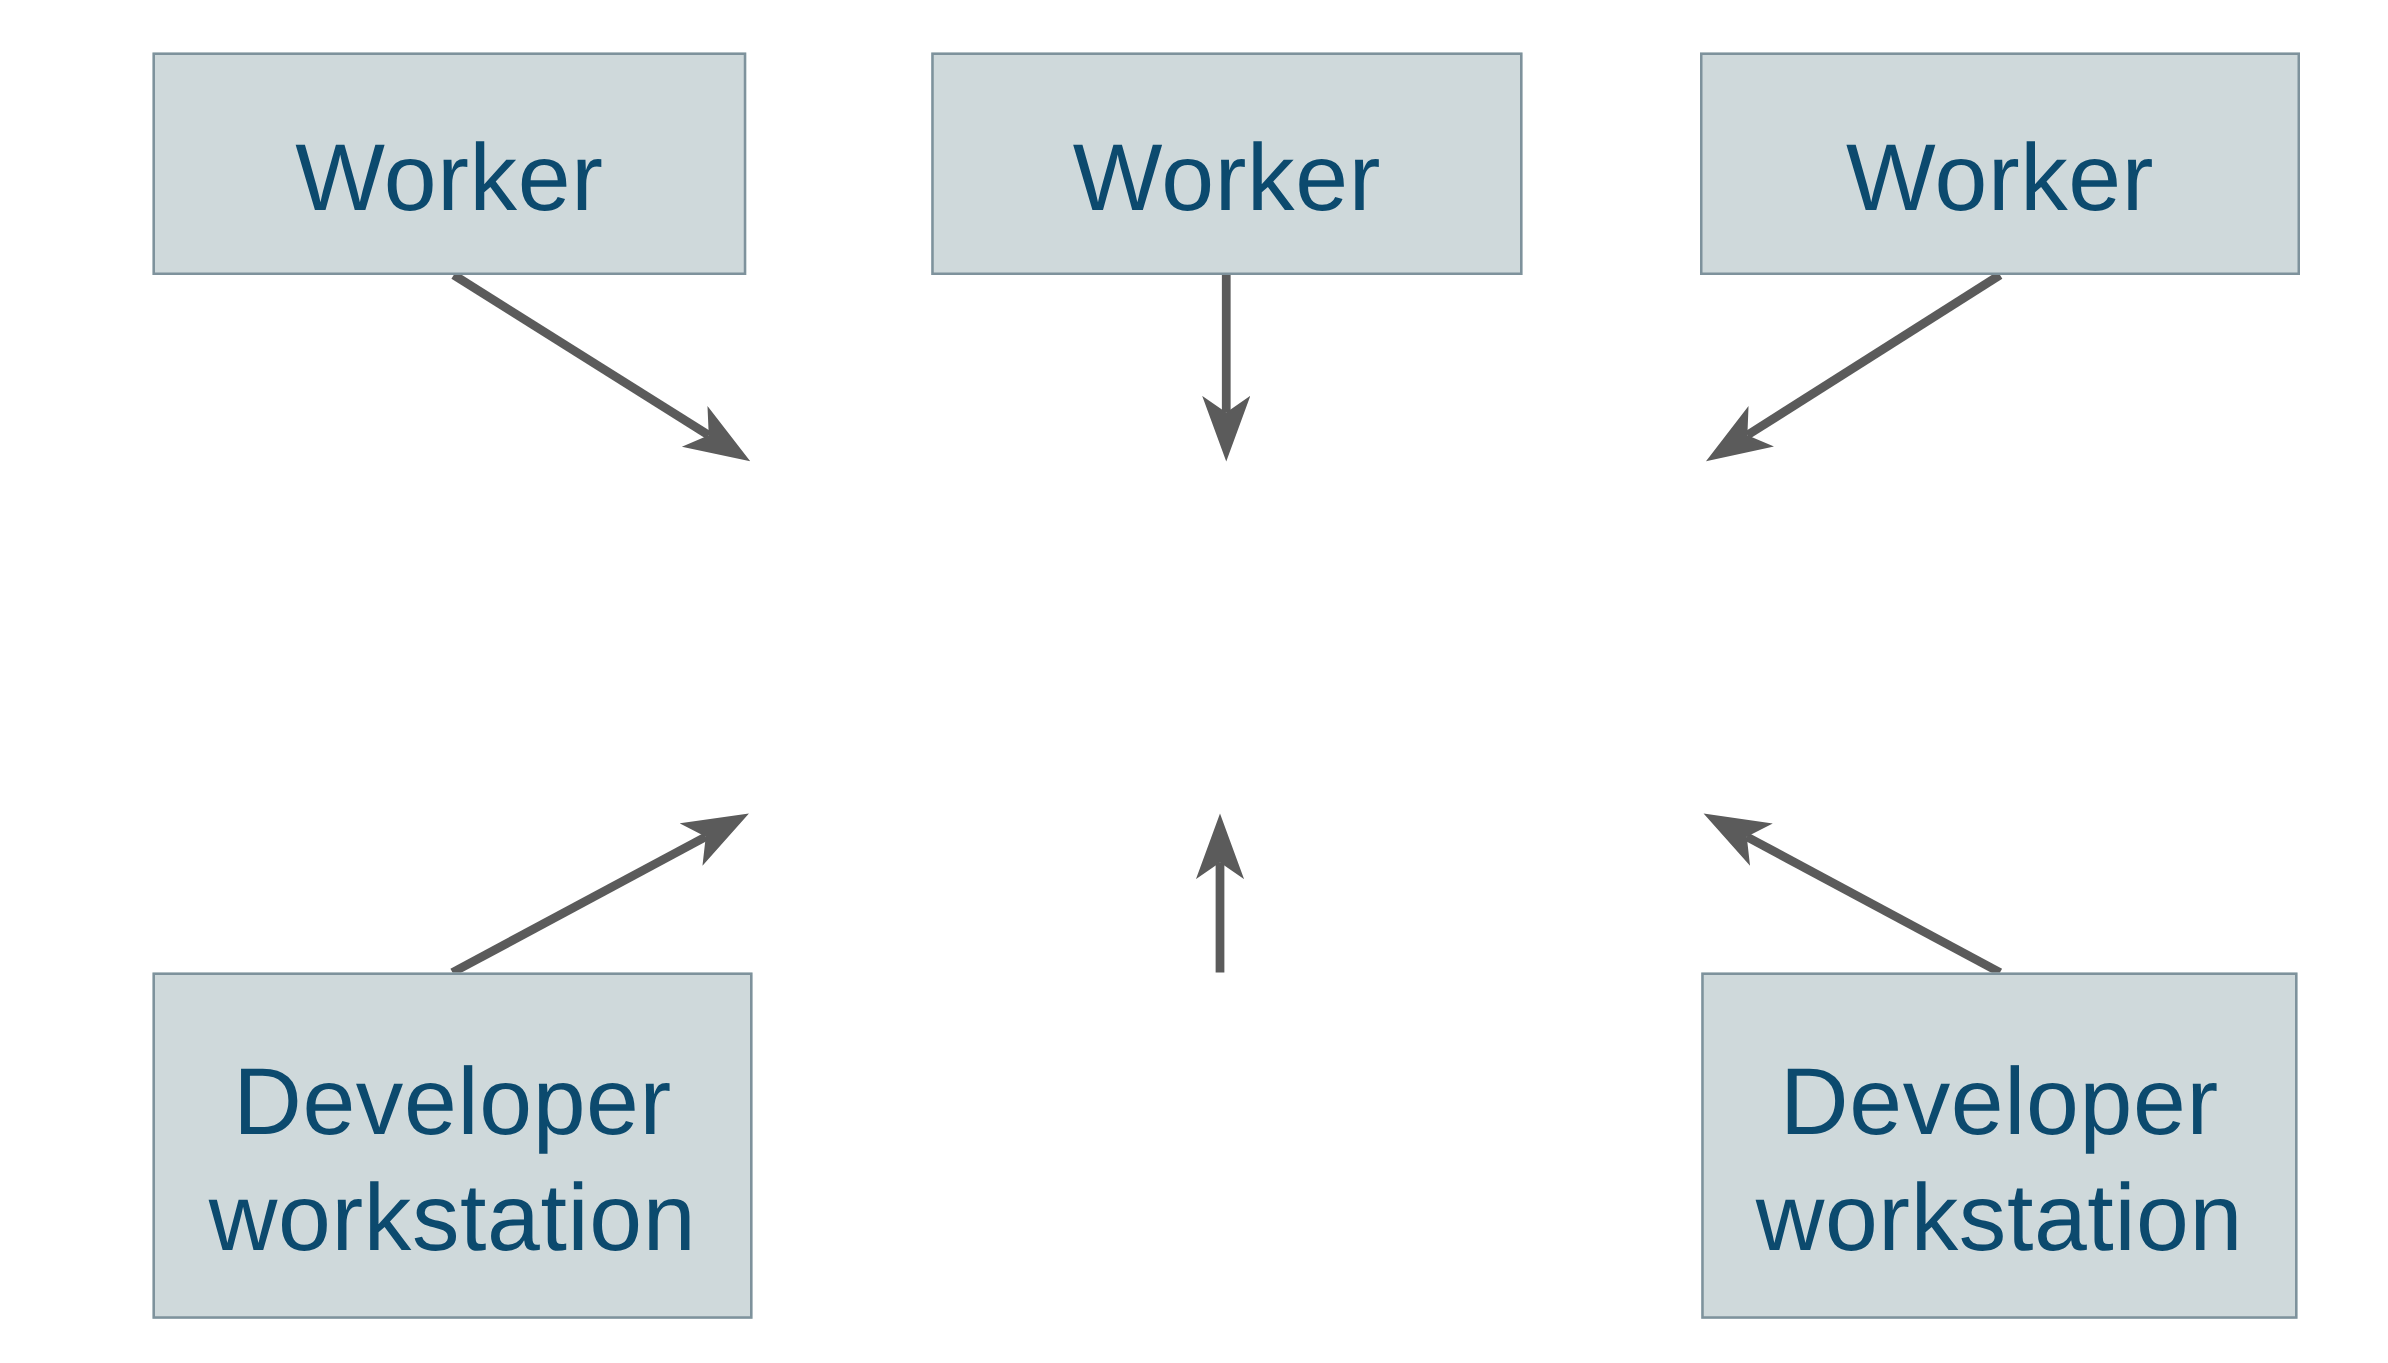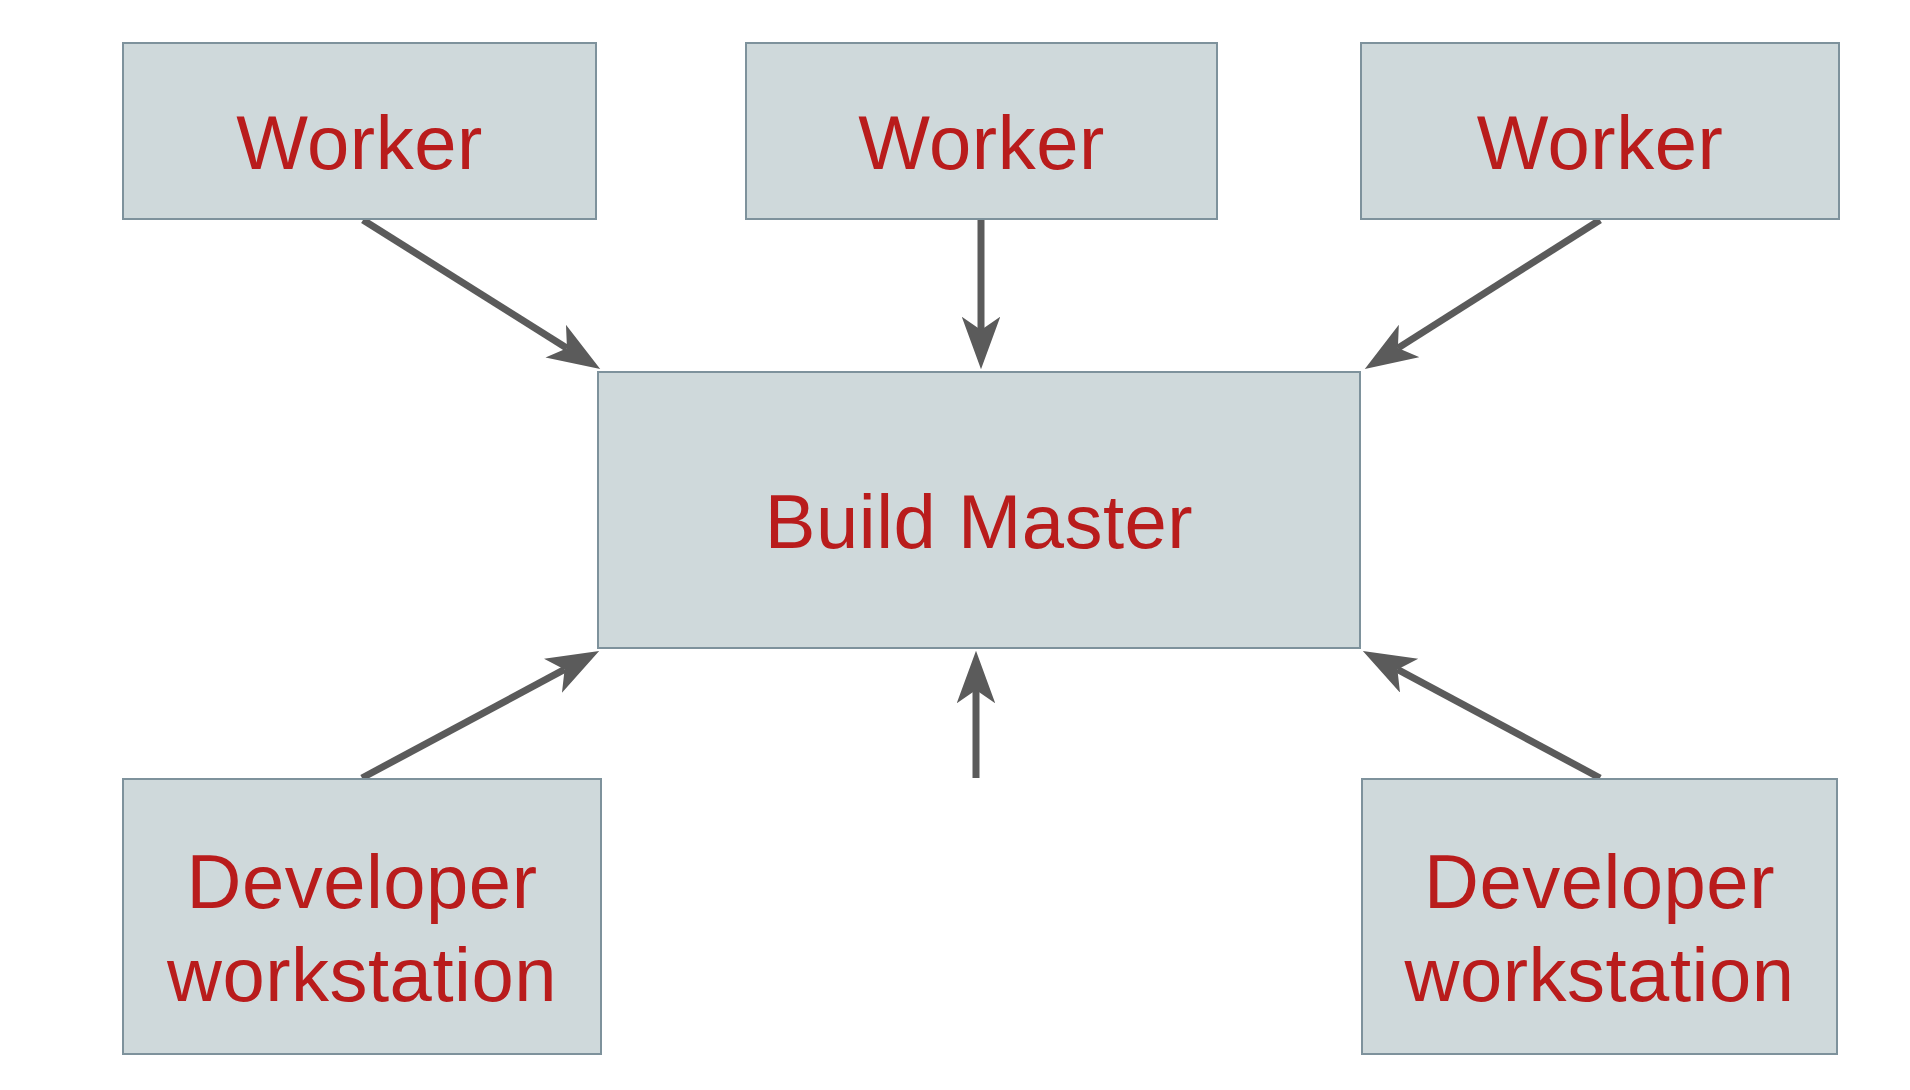--- a/index.html
+++ b/index.html
@@ -29,21 +29,21 @@
     border: 2px solid #7e929c;
     box-sizing: border-box;
     display: flex;
     align-items: center;
     justify-content: center;
     text-align: center;
   }
   .node .lbl {
     font-size: 76px;
     line-height: 1.22;
-    color: #b91c1c;
+    color: #0c4a6e;
     letter-spacing: 0.5px;
     margin-top: 25px;
   }
   
   .n-worker-1 { left: 122px; top: 42px;  width: 475px; height: 178px; }
   .n-worker-2 { left: 745px; top: 42px;  width: 473px; height: 178px; }
   .n-worker-3 { left: 1360px; top: 42px; width: 480px; height: 178px; }
   
   .n-build-master { left: 597px; top: 371px; width: 764px; height: 278px; }
   
@@ -81,23 +81,20 @@
   </div>
 
   <div class="node n-worker-2">
     <span class="lbl">Worker</span>
   </div>
 
   <div class="node n-worker-3">
     <span class="lbl">Worker</span>
   </div>
 
-  <div class="node n-build-master">
-    <span class="lbl">Build Master</span>
-  </div>
 
   <div class="node n-dev-ws-1">
     <span class="lbl">Developer workstation</span>
   </div>
 
 
   <div class="node n-dev-ws-2">
     <span class="lbl">Developer workstation</span>
   </div>
 

